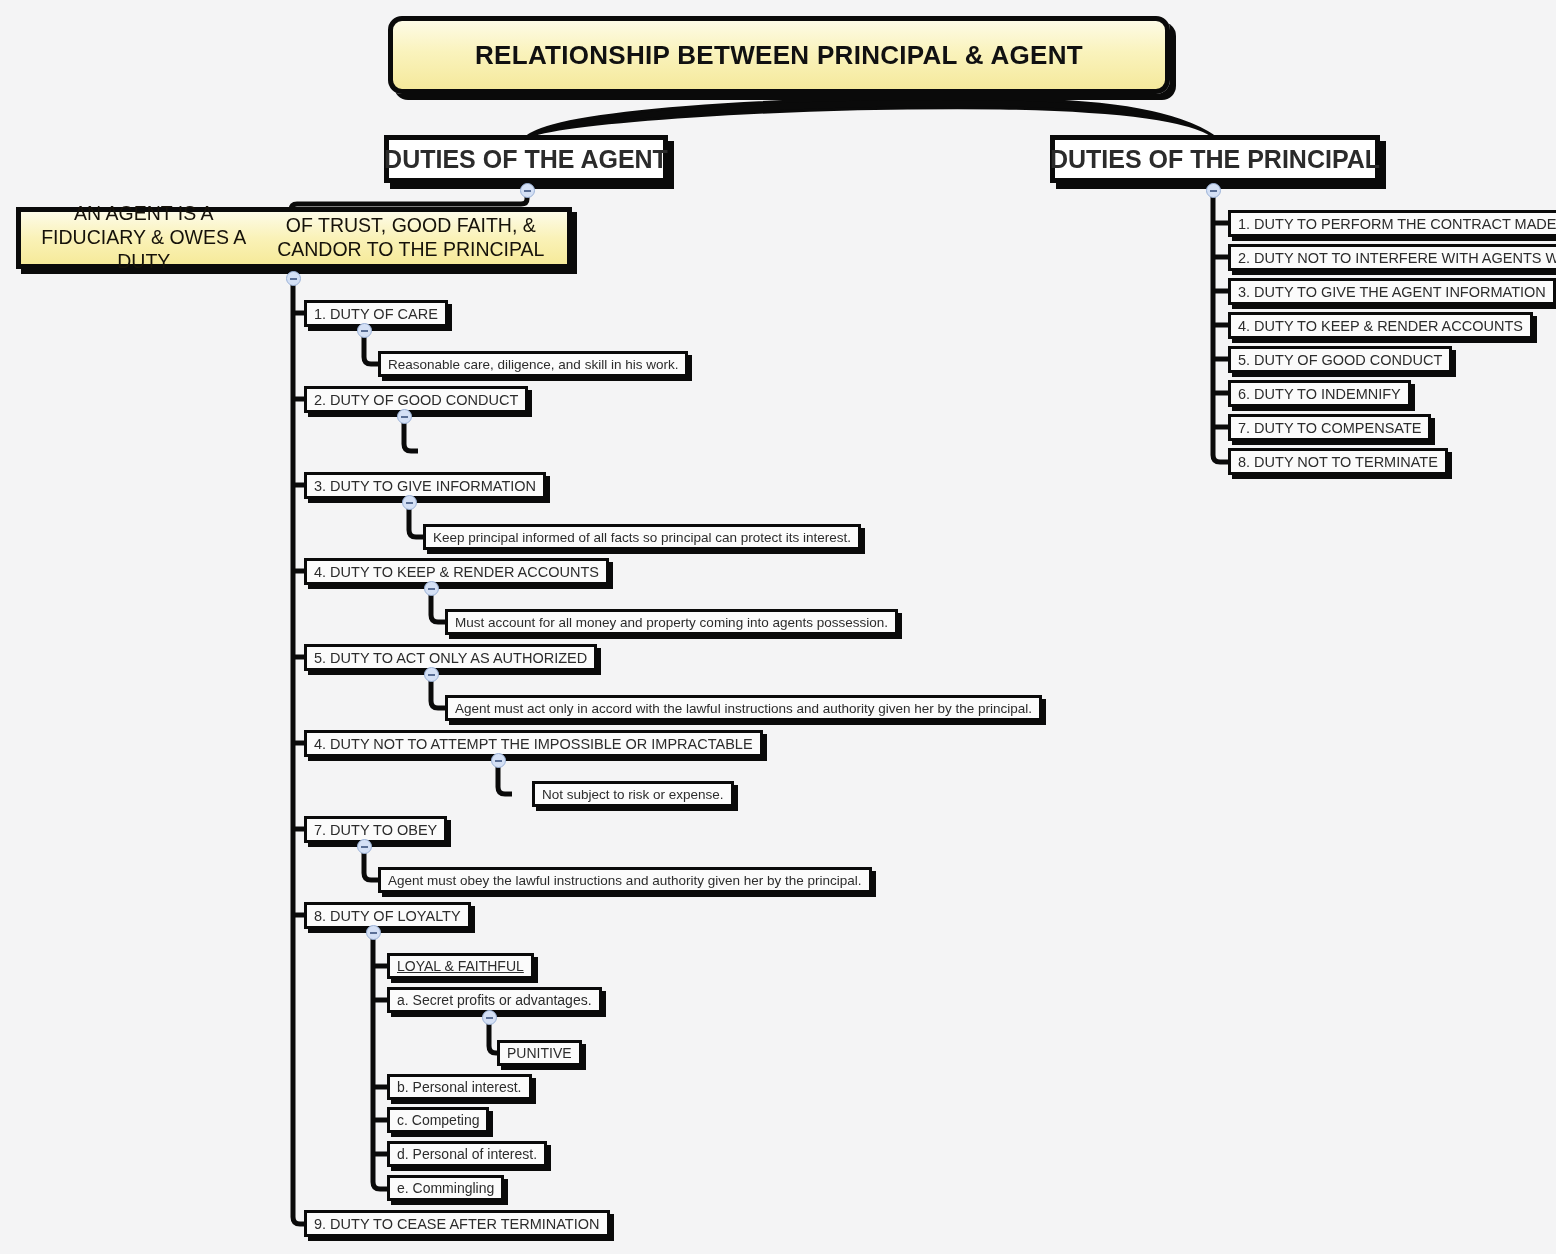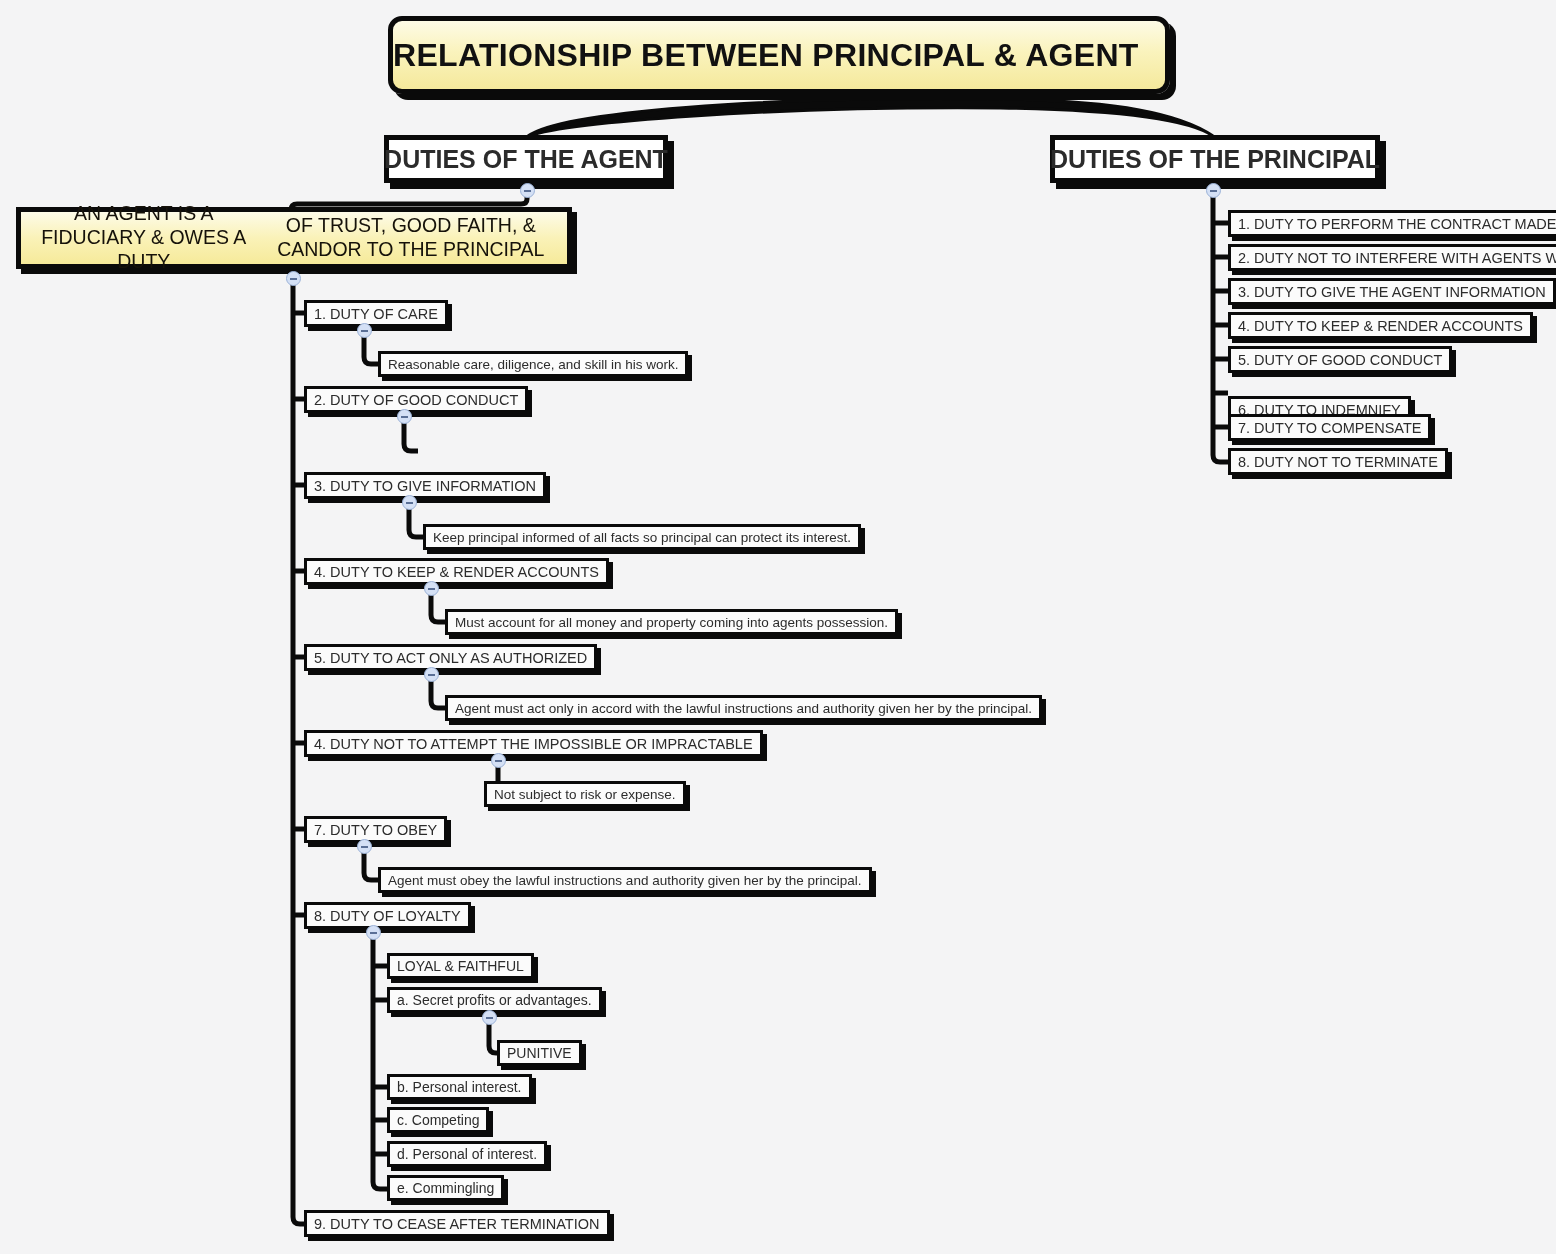--- a/index.html
+++ b/index.html
@@ -36,22 +36,22 @@
   .node-label { display: block; }
 
   
   .root {
     left: 388px; top: 16px;
     width: 782px; height: 78px;
     border-radius: 14px;
     border: 5px solid #0a0a0a;
     box-shadow: 6px 6px 0 0 #0a0a0a;
     background: linear-gradient(to bottom, #fdfbe6 0%, #faf3bd 45%, #f5e99c 100%);
-    justify-content: flex-start;
-    font-size: 32px;
+    justify-content: center;
+    font-size: 26px;
     font-weight: bold;
     letter-spacing: .3px;
     color: #111;
   }
 
   
   .branch {
     height: 48px;
     background: #ffffff;
     border: 5px solid #0a0a0a;
@@ -232,38 +232,38 @@
   </div>
   <div class="toggle" style="left:431px; top:674px;"></div>
   <div class="node detail" style="left:445px; top:695px;">
     <span class="node-label">Agent must act only in accord with the lawful instructions and authority given her by the principal.</span>
   </div>
 
   <div class="node duty" style="left:304px; top:730px;">
     <span class="node-label">4. DUTY NOT TO ATTEMPT THE IMPOSSIBLE OR IMPRACTABLE</span>
   </div>
   <div class="toggle" style="left:498px; top:760px;"></div>
-  <div class="node detail" style="left:484px; top:781px;">
+  <div class="node detail" style="left:532px; top:781px;">
     <span class="node-label">Not subject to risk or expense.</span>
   </div>
 
   <div class="node duty" style="left:304px; top:816px;">
     <span class="node-label">7. DUTY TO OBEY</span>
   </div>
   <div class="toggle" style="left:364px; top:846px;"></div>
   <div class="node detail" style="left:378px; top:867px;">
     <span class="node-label">Agent must obey  the lawful instructions and authority given her by the principal.</span>
   </div>
 
   <div class="node duty" style="left:304px; top:902px;">
     <span class="node-label">8. DUTY OF LOYALTY</span>
   </div>
   <div class="toggle" style="left:373px; top:932px;"></div>
 
-  <div class="node sub" style="left:387px; top:953px;">
+  <div class="node sub" style="left:387px; top:953px;text-decoration:underline;">
     <span class="node-label">LOYAL &amp; FAITHFUL</span>
   </div>
   <div class="node sub" style="left:387px; top:987px;">
     <span class="node-label">a. Secret profits or advantages.</span>
   </div>
   <div class="toggle" style="left:489px; top:1017px;"></div>
   <div class="node sub" style="left:497px; top:1040px;">
     <span class="node-label">PUNITIVE</span>
   </div>
   <div class="node sub" style="left:387px; top:1074px;">
@@ -291,21 +291,21 @@
   </div>
   <div class="node duty" style="left:1228px; top:278px;">
     <span class="node-label">3. DUTY TO GIVE THE AGENT INFORMATION</span>
   </div>
   <div class="node duty" style="left:1228px; top:312px;">
     <span class="node-label">4. DUTY TO KEEP &amp; RENDER ACCOUNTS</span>
   </div>
   <div class="node duty" style="left:1228px; top:346px;">
     <span class="node-label">5. DUTY OF GOOD CONDUCT</span>
   </div>
-  <div class="node duty" style="left:1228px; top:380px;margin-top:16px;">
+  <div class="node duty" style="left:1228px; top:380px;">
     <span class="node-label">6. DUTY TO INDEMNIFY</span>
   </div>
   <div class="node duty" style="left:1228px; top:414px;">
     <span class="node-label">7. DUTY TO COMPENSATE</span>
   </div>
   <div class="node duty" style="left:1228px; top:448px;">
     <span class="node-label">8. DUTY NOT TO TERMINATE</span>
   </div>
 
 </div>

